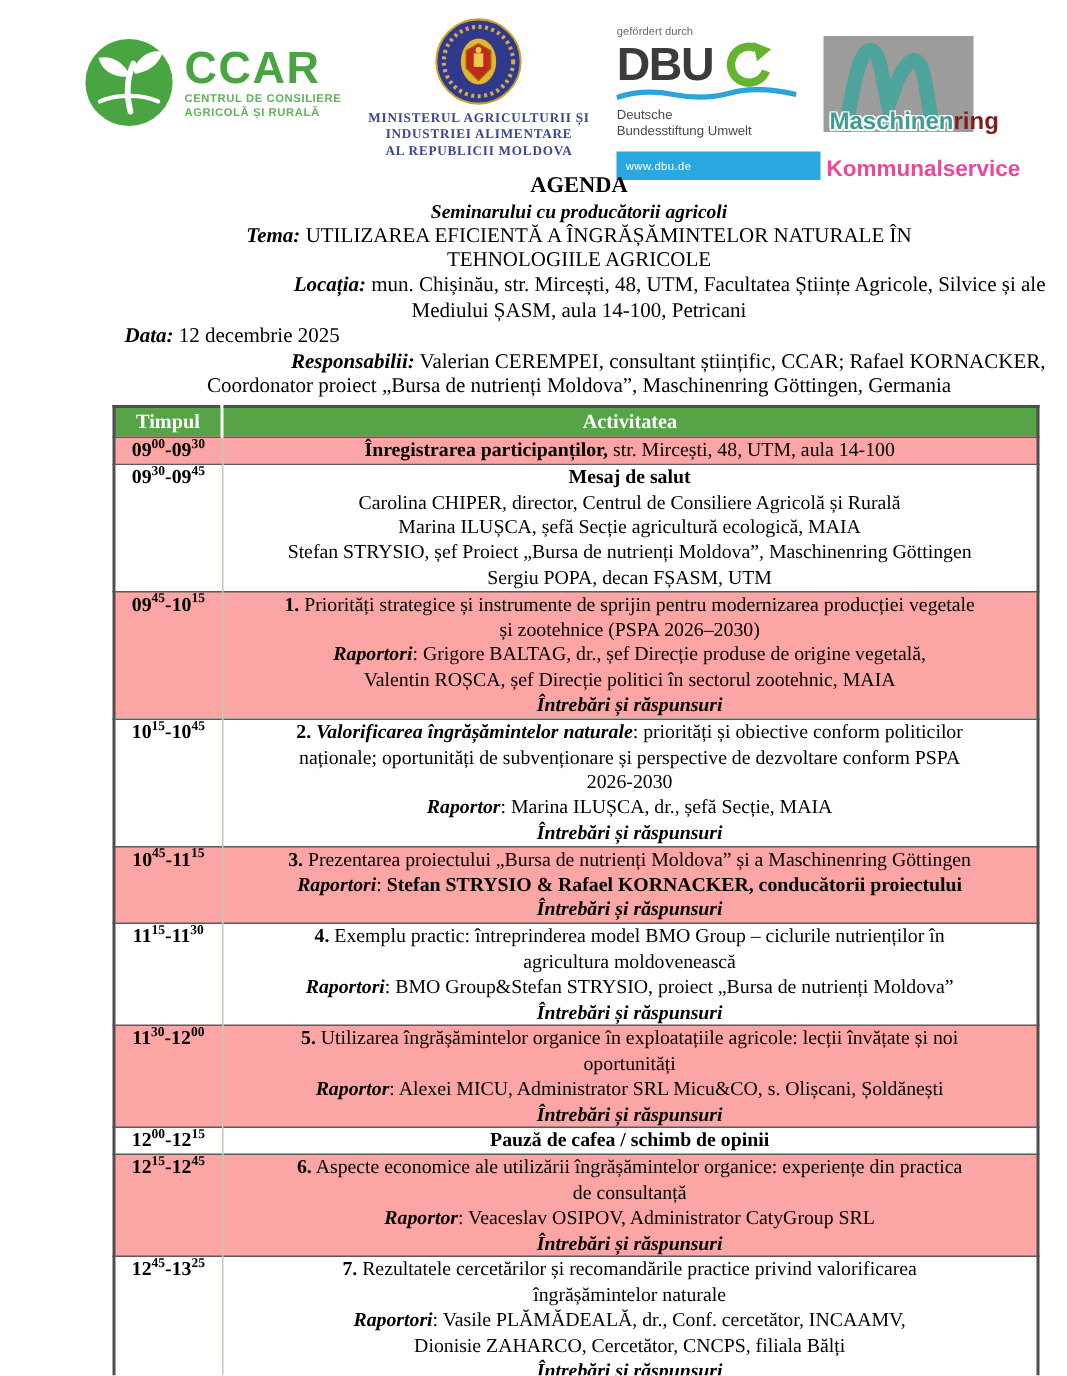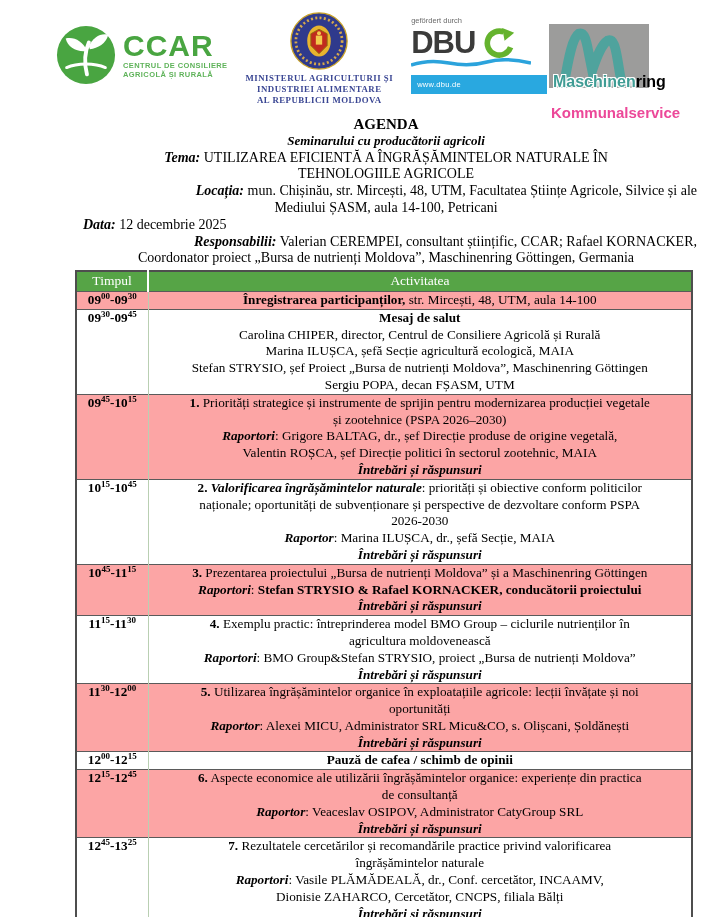--- a/index.html
+++ b/index.html
@@ -31,36 +31,36 @@
   .dbu-wave{display:block;margin-top:-2px;}
   .dbu-sub{font-size:8.8px;color:#4A4A49;line-height:11px;margin-top:4px;}
   .dbu-bar{margin-top:8px;background:#29A8E0;color:#fff;font-size:7.5px;
            padding:5px 6px;letter-spacing:.3px;}
 
   
   .mr{width:152px;margin-top:14px;font-family:"Liberation Sans", sans-serif;}
   .mr-box{position:relative;width:100px;height:64px;background:#9C9C9B;}
   .mr-line1{position:absolute;left:4px;bottom:-3px;font-weight:bold;font-size:16px;white-space:nowrap;}
   .mr-masch{color:#3F9C94;text-shadow:1px 1px 0 #fff,-1px -1px 0 #fff,1px -1px 0 #fff,-1px 1px 0 #fff;}
-  .mr-ring{color:#000000;}
+  .mr-ring{color:#7f1d1d;}
   .mr-komm{font-weight:bold;font-size:15px;color:#ec4899;margin-top:16px;padding-left:2px;}
 
   
   .content{margin:0 14px 0 75px;width:622px;}
   .titleblock{text-align:center;font-size:14px;line-height:16.8px;margin-top:2px;}
   .t-agenda{font-weight:bold;font-size:15px;}
   .t-sub{font-weight:bold;font-style:italic;font-size:13px;}
   .lbl{font-weight:bold;font-style:italic;}
   .t-left{text-align:left;padding-left:8px;}
   .t-left-ind{text-align:right;padding-left:23px;}
 
   
   table.agenda{border-collapse:collapse;width:618px;margin-top:3px;
                font-size:13.2px;line-height:16.8px;border:2px solid #4e4e4e;}
-  th{background:#56A446;color:#fff;font-weight:normal;font-size:13.5px;padding:1px 0;}
+  th{background:#56A446;color:#fff;font-weight:bold;font-size:13.5px;padding:1px 0;}
   th + th{border-left:2px solid #fff;margin-top:26px;}
   td{border-top:1.4px solid #5a5a5a;padding:0 4px;}
   td.col-time{width:68px;text-align:center;vertical-align:top;font-weight:bold;
               border-right:1px solid #b9cfb2;padding:0;}
   td.col-time sup{font-size:9px;line-height:0;}
   td.col-act{text-align:center;}
   tr.row-green{background:#fca5a5;}
   tr.row-white{background:#FFFFFF;}
   .sb{font-weight:bold;}
   .sbi{font-weight:bold;font-style:italic;}
@@ -109,20 +109,24 @@
       <div class="dbu-main">
         <span class="dbu-name">DBU</span>
         <svg class="dbu-icon" width="32" height="32" viewBox="0 0 40 40">
           <path d="M26 5 A15 15 0 1 0 34.5 24" fill="none" stroke="#65B32E" stroke-width="7"></path>
           <path d="M24 0 L39 6 L27 16 Z" fill="#65B32E"></path>
         </svg>
       </div>
       <svg class="dbu-wave" width="120" height="9" viewBox="0 0 120 9">
         <path d="M0 7 Q18 1 38 5 T76 4 T120 5" fill="none" stroke="#2BA3DC" stroke-width="3.5"></path>
       </svg>
+      <div class="dbu-sub">
+        <div>Deutsche</div>
+        <div>Bundesstiftung Umwelt</div>
+      </div>
       <div class="dbu-bar">www.dbu.de</div>
     </div>
 
     <div class="logo mr">
       <div class="mr-box">
         <svg width="100" height="64" viewBox="0 0 100 66">
           <path d="M14 62 C19 32 23 14 29 10 C35 8 37 17 39 28 L43 48 C49 30 53 21 59 17 C65 15 67 24 69 36 L73 60" fill="none" stroke="#4FA39D" stroke-width="10" stroke-linecap="round"></path>
         </svg>
         <div class="mr-line1">
           <span class="mr-masch">Maschinen</span><span class="mr-ring">ring</span>

